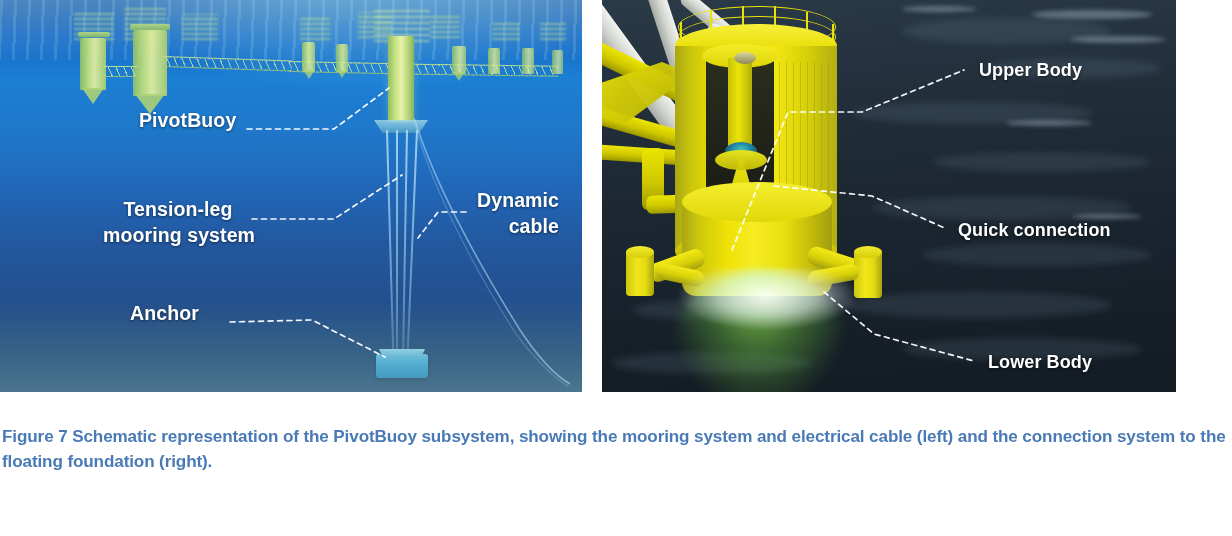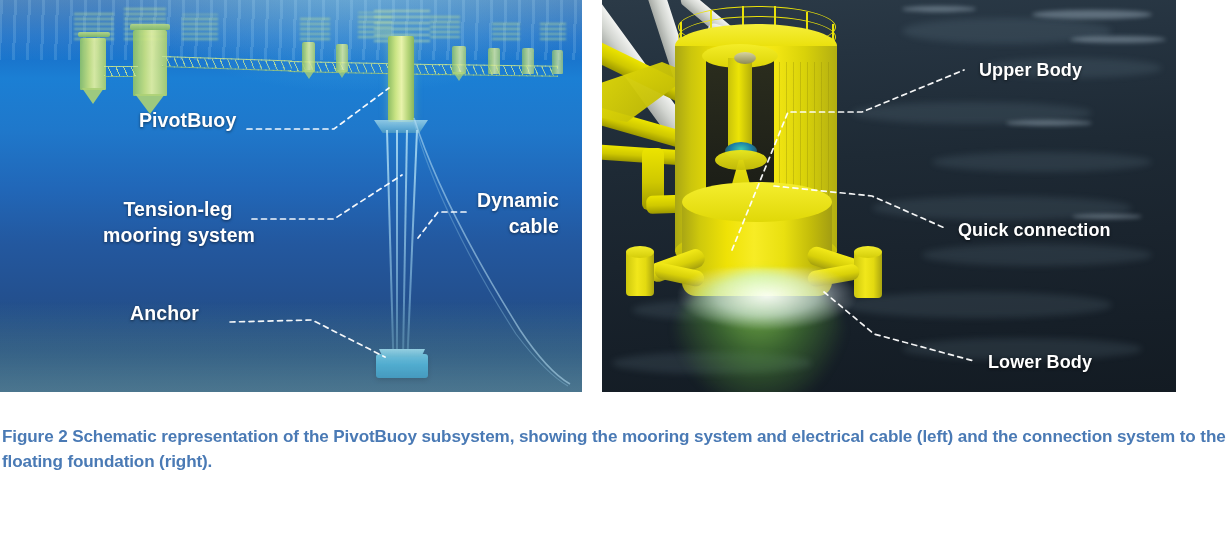--- a/index.html
+++ b/index.html
@@ -430,13 +430,13 @@
     </svg>
 
     <div class="anno sz-md" style="left:377px; top:58px;">Upper Body</div>
 
     <div class="anno sz-md" style="left:356px; top:218px;">Quick connection</div>
 
     <div class="anno sz-md" style="left:386px; top:350px;">Lower Body</div>
   </div>
 </div>
 
-<div id="caption">Figure 2 Schematic representation of the PivotBuoy subsystem, showing the mooring system and electrical cable (left) and the connection system to the floating foundation (right).</div>
+<div id="caption">Figure 7 Schematic representation of the PivotBuoy subsystem, showing the mooring system and electrical cable (left) and the connection system to the floating foundation (right).</div>
 
 </body></html>

